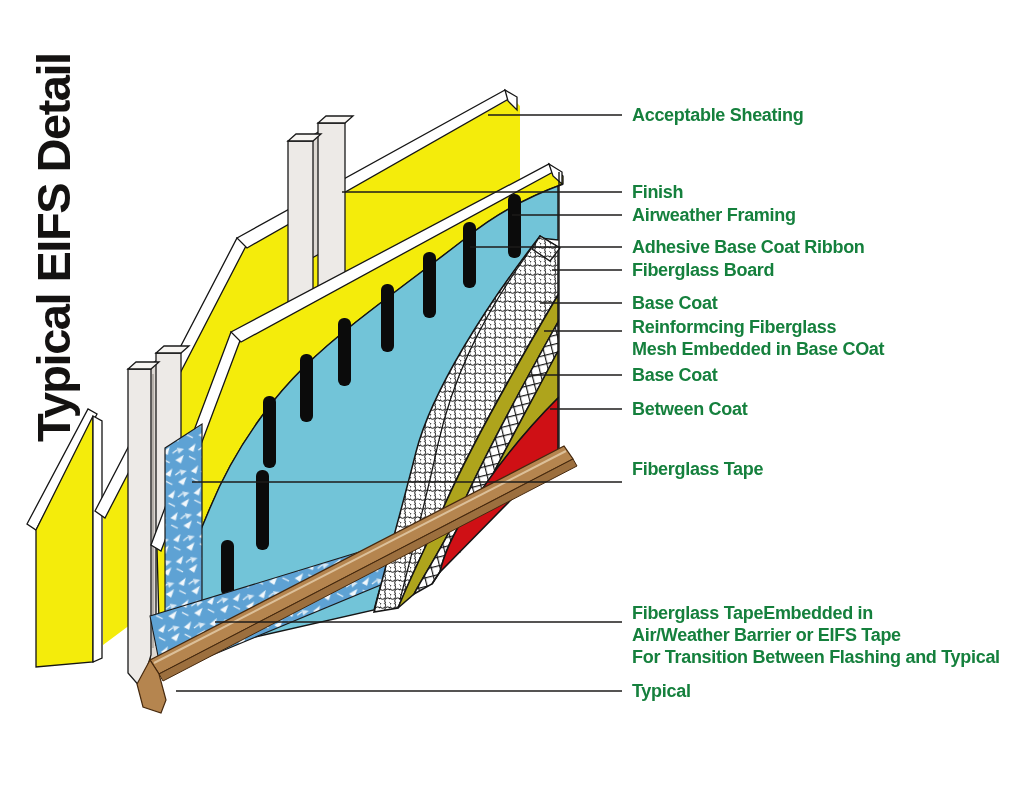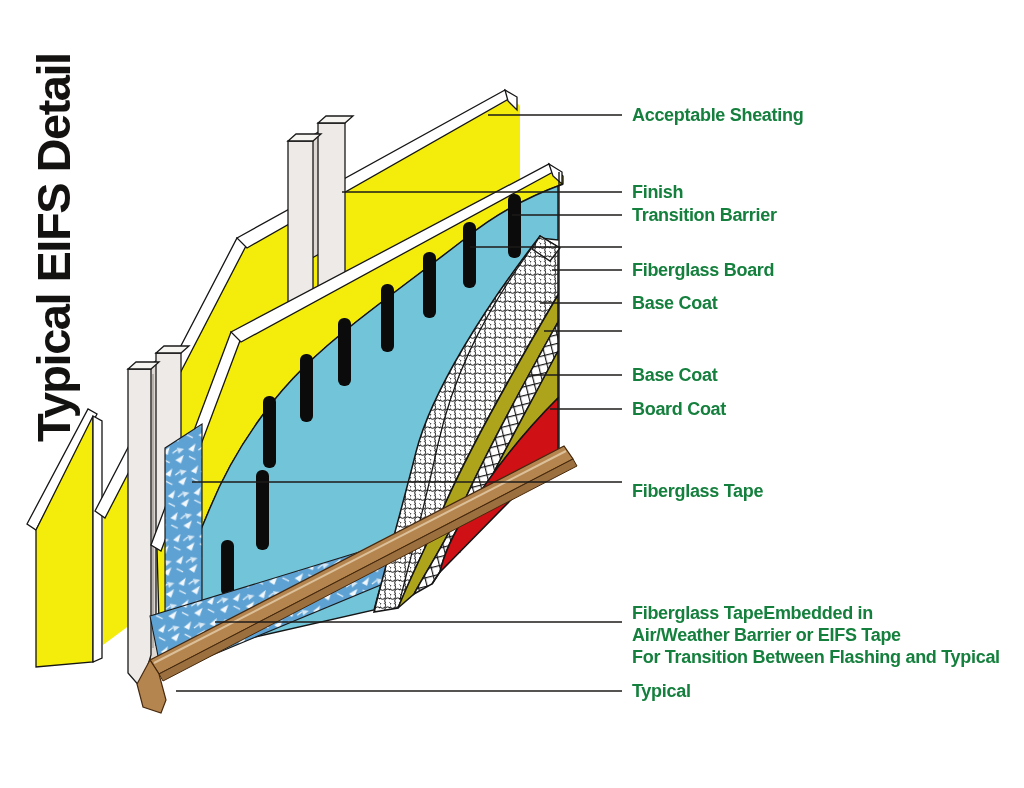--- a/index.html
+++ b/index.html
@@ -171,24 +171,27 @@
     <line x1="192" y1="482" x2="622" y2="482"></line>
     <line x1="215" y1="622" x2="622" y2="622"></line>
     <line x1="176" y1="691" x2="622" y2="691"></line>
   </g>
 </svg>
 
 <div class="title">Typical EIFS Detail</div>
 
 <div class="lbl" style="left:632px;top:104px">Acceptable Sheating</div>
 <div class="lbl" style="left:632px;top:181px">Finish</div>
-<div class="lbl" style="left:632px;top:204px">Transition Barrier</div>
+<div class="lbl" style="left:632px;top:204px">Airweather Framing</div>
+<div class="lbl" style="left:632px;top:236px">Adhesive Base Coat Ribbon</div>
 <div class="lbl" style="left:632px;top:259px">Fiberglass Board</div>
 <div class="lbl" style="left:632px;top:292px">Base Coat</div>
+<div class="lbl" style="left:632px;top:316px">Reinformcing Fiberglass</div>
+<div class="lbl" style="left:632px;top:338px">Mesh Embedded in Base COat</div>
 <div class="lbl" style="left:632px;top:364px">Base Coat</div>
-<div class="lbl" style="left:632px;top:398px">Board Coat</div>
-<div class="lbl" style="left:632px;top:480px">Fiberglass Tape</div>
+<div class="lbl" style="left:632px;top:398px">Between Coat</div>
+<div class="lbl" style="left:632px;top:458px">Fiberglass Tape</div>
 <div class="lbl" style="left:632px;top:602px">Fiberglass TapeEmbedded in</div>
 <div class="lbl" style="left:632px;top:624px">Air/Weather Barrier or EIFS Tape</div>
 <div class="lbl" style="left:632px;top:646px">For Transition Between Flashing and Typical</div>
 <div class="lbl" style="left:632px;top:680px">Typical</div>
 
 </div>
 
 </body></html>

